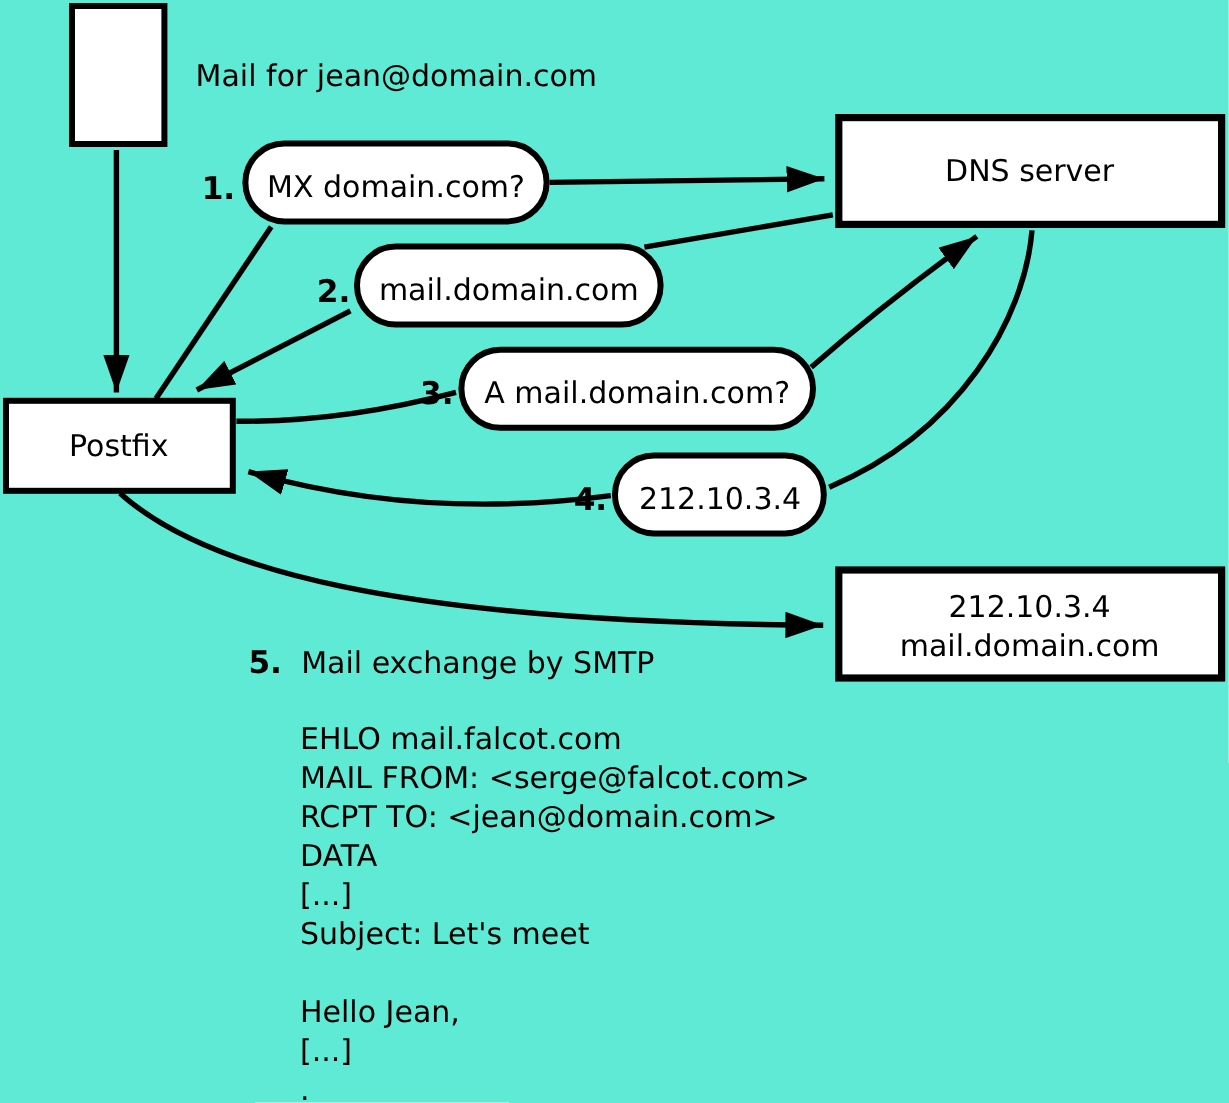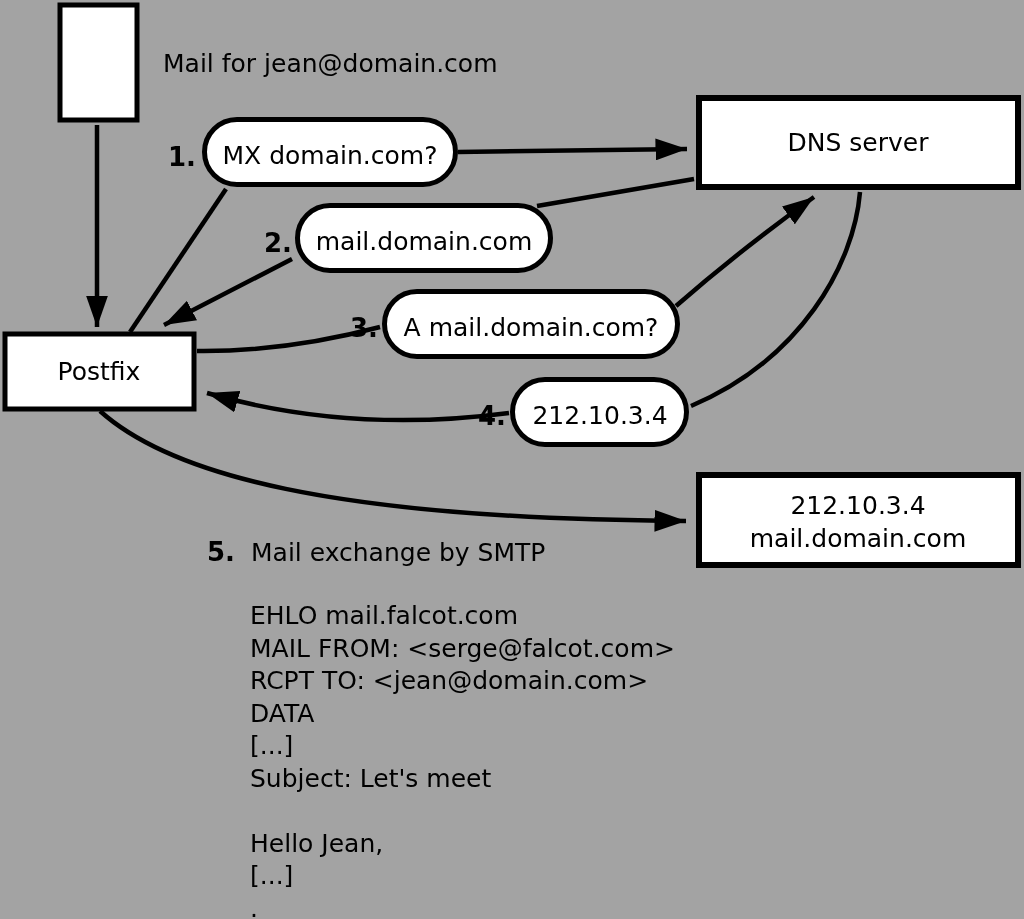--- a/index.html
+++ b/index.html
@@ -4,21 +4,21 @@
 <style>
   html, body {
     margin: 0;
     padding: 0;
     background: #ffffff;
   }
   .stage {
     position: relative;
     width: 1024px;
     height: 919px;
-    background: #a3a3a3;
+    background: #5eead4;
     font-family: "DejaVu Sans", sans-serif;
     overflow: hidden;
   }
   svg { position: absolute; left: 0; top: 0; }
   svg text {
     font-family: "DejaVu Sans", sans-serif;
     font-size: 25px;
     fill: #000000;
   }
   svg text.mid { text-anchor: middle; }

